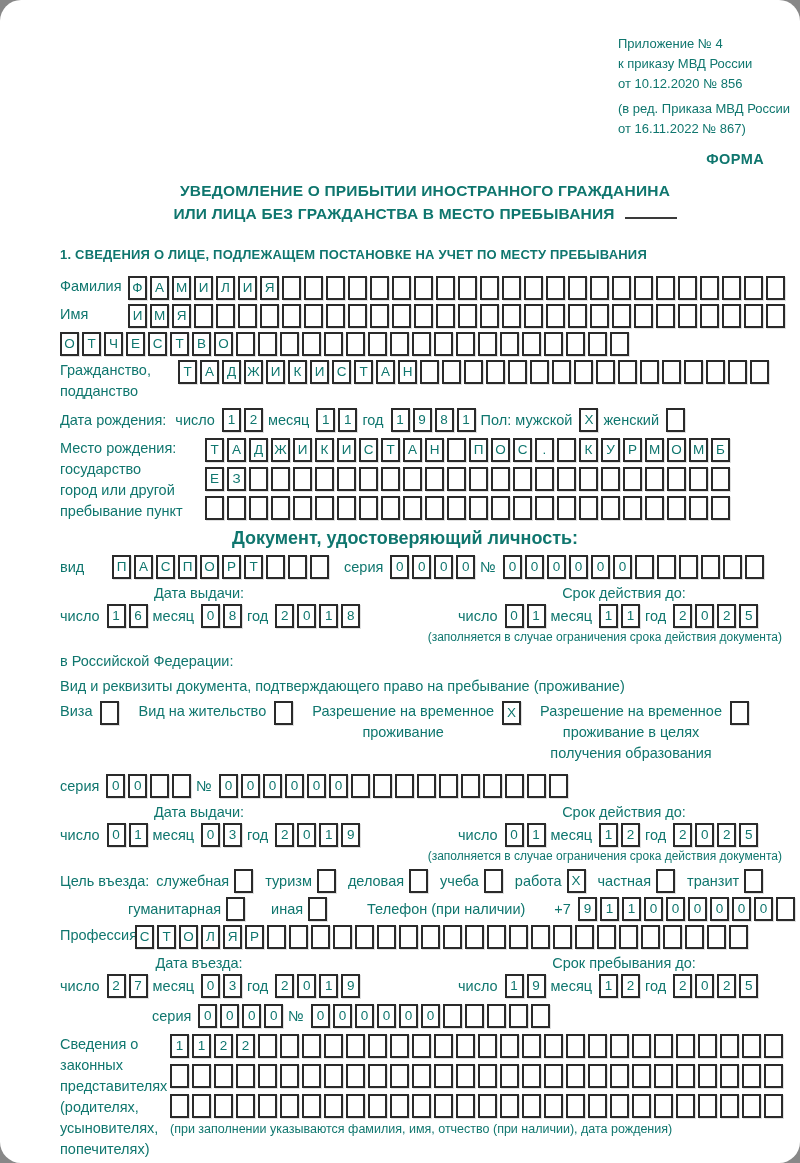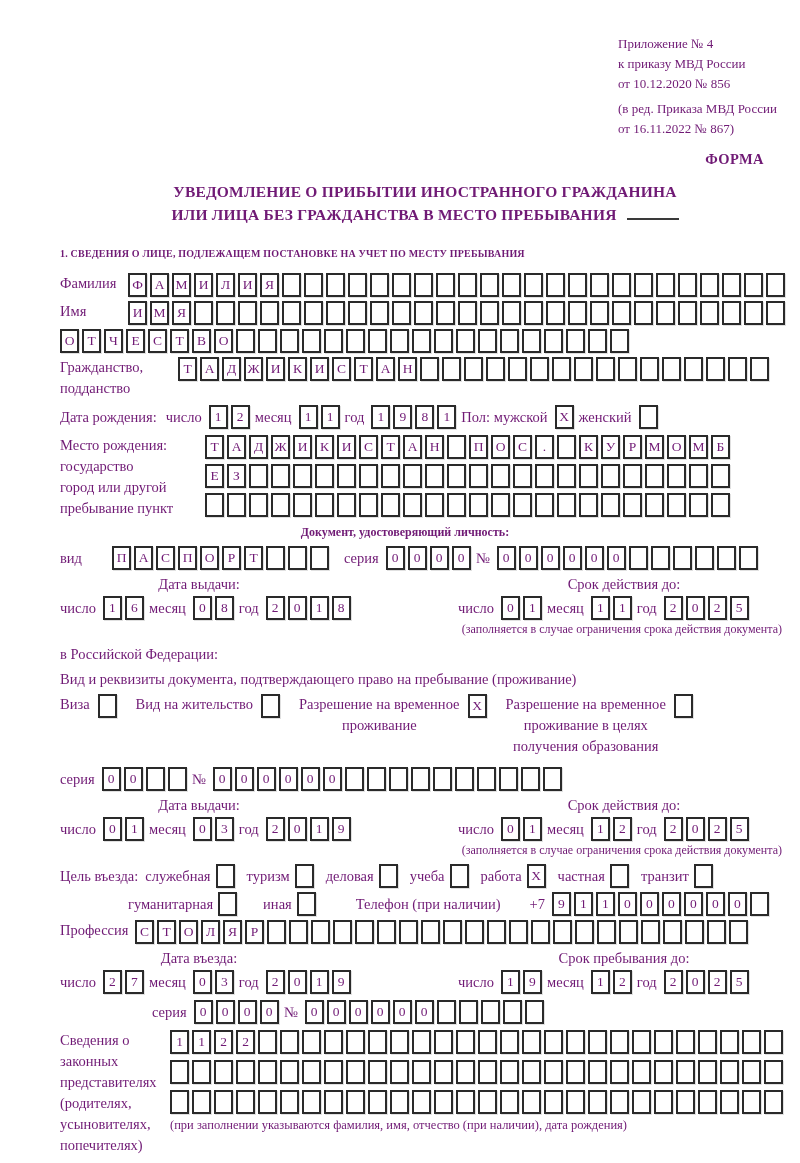--- a/index.html
+++ b/index.html
@@ -1,45 +1,45 @@
 <!DOCTYPE html>
 <html><head>
 <meta charset="utf-8">
 <style>
   html,body{margin:0;padding:0;background:#888;}
   .page{
-    width:800px;height:1163px;background:#ffffff;color:#701a75;
-    font-family:Liberation Serif, serif;
+    width:800px;height:1163px;background:#ffffff;color:#0f766e;
+    font-family:Liberation Sans, sans-serif;
     box-sizing:border-box;padding:34px 10px 0 60px;overflow:hidden;
-    margin:0 auto;position:relative;
+    margin:0 auto;position:relative;border-radius:21px;
   }
   
   .hdr{margin-left:558px;font-size:13px;line-height:20px;}
   .hdr-gap{height:5px;}
   .forma{font-weight:bold;text-align:right;padding-right:26px;margin-top:12px;font-size:14.5px;letter-spacing:.4px;}
   
   .title{text-align:center;font-weight:bold;font-size:15.5px;line-height:23px;margin-top:12px;letter-spacing:.2px;}
   .uline{display:inline-block;width:52px;border-bottom:2px solid #3a3a3a;margin-left:10px;vertical-align:baseline;}
-  .sec{font-weight:bold;font-size:10px;margin-top:22px;margin-bottom:14px;letter-spacing:.2px;}
+  .sec{font-weight:bold;font-size:13px;margin-top:22px;margin-bottom:14px;letter-spacing:.2px;}
   
   .row{display:flex;align-items:flex-start;margin-bottom:4px;}
   .lbl{font-size:14.5px;line-height:21px;flex:0 0 auto;}
   .w68{width:68px;} .w150{width:150px;} .w118{width:118px;} .w145{width:145px;} .w75{width:75px;} .w185{width:185px;} .w110{width:110px;}
   .cells{display:flex;flex:0 0 auto;}
   .cell{
     width:15px;height:20px;border:2px solid #2a2a2a;margin-right:3px;background:#fff;
     font-size:13.5px;line-height:20px;text-align:center;flex:0 0 auto;
     box-shadow:1px 1px 0 rgba(0,0,0,.12);
   }
   .il{font-size:14.5px;line-height:24px;white-space:nowrap;margin:0 7px 0 2px;}
   .il-first{margin-left:0;}
   .inline-row{display:flex;align-items:center;margin-bottom:4px;flex-wrap:nowrap;}
   .mt6{margin-top:6px;}
   
-  .dochead{text-align:center;font-weight:bold;font-size:12px;margin:6px 40px 6px 0;}
+  .dochead{text-align:center;font-weight:bold;font-size:18px;margin:6px 40px 6px 0;}
   
   .dates{display:flex;margin-top:6px;}
   .dcol1{flex:0 0 398px;}
   .dcol2{flex:1 1 auto;}
   .dhead{font-size:14.5px;text-align:center;margin-bottom:3px;}
   .dhead1{padding-right:120px;}
   .dline{display:flex;align-items:center;}
   .note{font-size:12px;text-align:right;padding-right:8px;margin:2px 0 6px;}
   .plain{font-size:14.5px;line-height:22px;margin-bottom:3px;}
   

